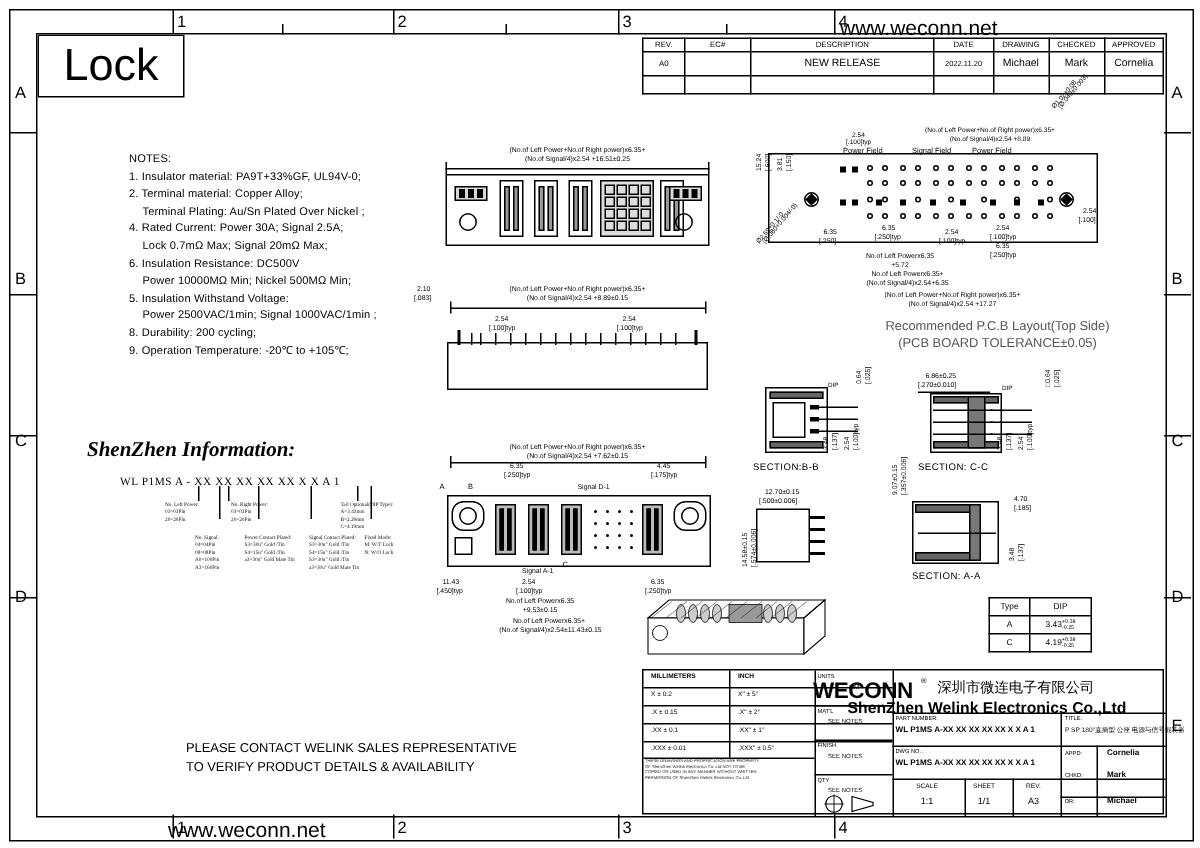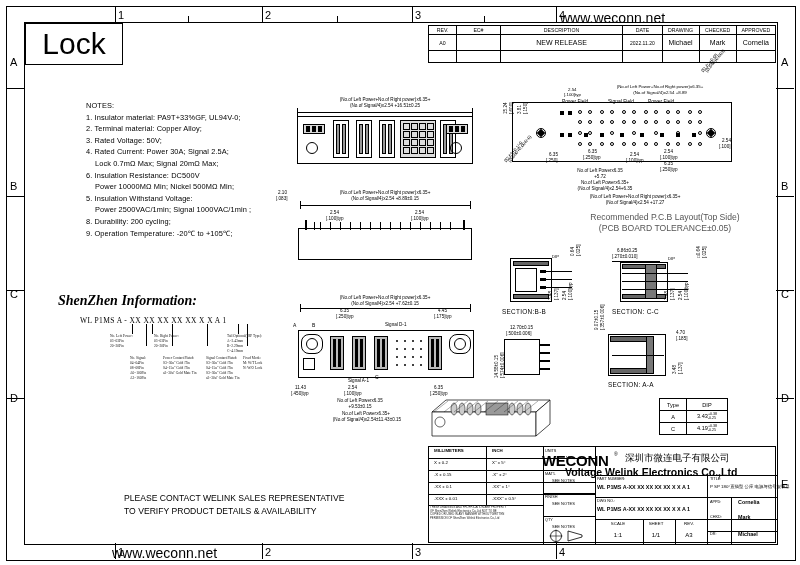--- a/index.html
+++ b/index.html
@@ -142,21 +142,21 @@
       <td></td>
       <td></td>
     </tr>
   </tbody>
     </table>
 
   <div class="notes">
     <div>NOTES:</div>
     <div>1. Insulator material: PA9T+33%GF, UL94V-0;</div>
     <div>2. Terminal material: Copper Alloy;</div>
-    <div>3. Rated Voltage: 50V;</div>
+    <div class="ind">Terminal Plating: Au/Sn Plated Over Nickel ;</div>
     <div>4. Rated Current: Power 30A; Signal 2.5A;</div>
     <div class="ind">Lock 0.7mΩ Max; Signal 20mΩ Max;</div>
     <div>6. Insulation Resistance: DC500V</div>
     <div class="ind">Power 10000MΩ Min; Nickel 500MΩ Min;</div>
     <div>5. Insulation Withstand Voltage:</div>
     <div class="ind">Power 2500VAC/1min; Signal 1000VAC/1min ;</div>
     <div>8. Durability:  200 cycling;</div>
     <div>9. Operation Temperature: -20℃ to +105℃;</div>
   </div>
 
@@ -647,21 +647,21 @@
   <svg width="40" height="14" style="position:absolute;left:548px;top:529px;">
     <circle cx="8" cy="7" r="5.5" fill="none" stroke="#000" stroke-width="0.8"></circle>
     <line x1="8" y1="0.5" x2="8" y2="13.5" stroke="#000" stroke-width="0.6"></line>
     <line x1="1.5" y1="7" x2="14.5" y2="7" stroke="#000" stroke-width="0.6"></line>
     <polygon points="20,2 34,6 34,8 20,12" fill="none" stroke="#000" stroke-width="0.8"></polygon>
   </svg>
 
   <div class="wec-logo">WECONN</div>
   <div style="position:absolute;left:614px;top:451px;font-size:5px;">®</div>
   <div class="wec-cn">深圳市微连电子有限公司</div>
-  <div class="wec-en">Voltage Welink Electronics Co.,Ltd</div>
+  <div class="wec-en">ShenZhen Welink Electronics Co.,Ltd</div>
 
   <div class="fld-lbl" style="left:597px;top:477px;">PART NUMBER:</div>
   <div class="fld-val" style="left:597px;top:484px;">WL P1MS A-XX XX XX XX XX X X A 1</div>
   <div class="fld-lbl" style="left:710px;top:477px;">TITLE:</div>
   <div style="position:absolute;left:710px;top:484px;font-size:4.4px;">P SP 180°直插型 公座 电源与信号混装器</div>
 
   <div class="fld-lbl" style="left:597px;top:499px;">DWG NO.:</div>
   <div class="fld-val" style="left:597px;top:506px;">WL P1MS A-XX XX XX XX XX X X A 1</div>
 
   <div class="fld-valc" style="left:597px;top:521px;width:42px;font-size:4.4px;">SCALE</div>

